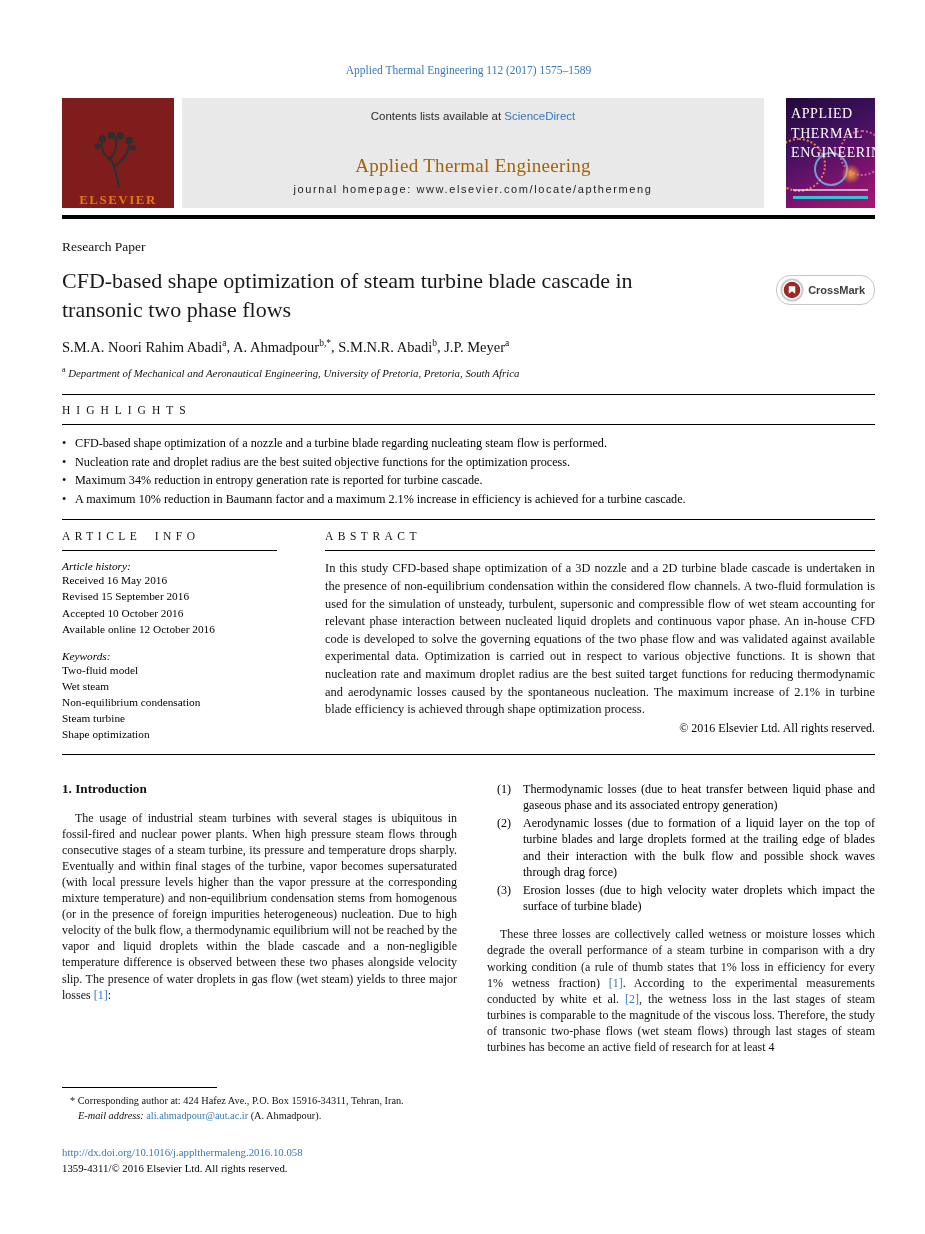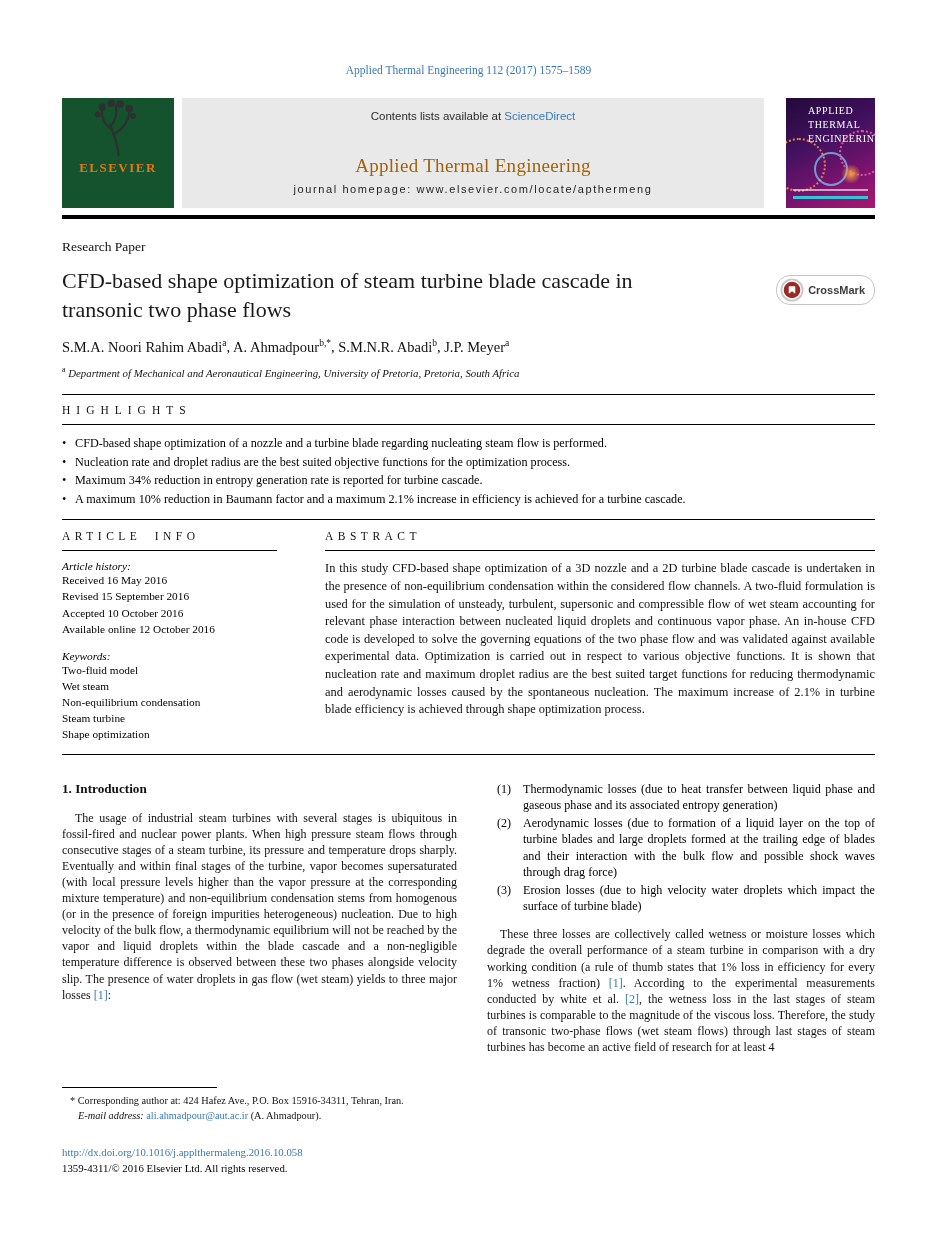--- a/index.html
+++ b/index.html
@@ -8,31 +8,31 @@
   .page { width:925px; height:1234px; padding:64px 50px 58px 62px; display:flex; flex-direction:column; overflow:hidden; }
 
   a { text-decoration:none; }
   .link { color:#3a78b5; }
 
   
   .citation { text-align:center; font-size:11.5px; color:#3a78b5; margin-bottom:22px; }
 
   
   .header-band { display:flex; height:110px; }
-  .logo-block { width:112px; display:flex; flex-direction:column; align-items:center; justify-content:flex-start; background:#14532d; }
+  .logo-block { width:112px; display:flex; flex-direction:column; align-items:center; justify-content:flex-end; background:#7f1d1d; }
   .elsevier-word { font-size:13px; font-weight:bold; color:#e87511; letter-spacing:1.5px; margin-top:2px; }
   .gray-box { flex:1; background:#e9e9e9; margin-left:8px; display:flex; flex-direction:column; align-items:center; justify-content:space-between; padding:12px 8px 13px; }
   .contents-line { font-family:"Liberation Sans", sans-serif; font-size:11.5px; color:#2b2b2b; }
   .journal-title { font-size:19px; color:#a16207; letter-spacing:.3px;margin-top:27px; }
   .homepage-line { font-family:"Liberation Sans", sans-serif; font-size:11px; letter-spacing:1.6px; color:#1e1e1e; }
 
   
   .cover { width:89px; height:110px; margin-left:22px; position:relative; overflow:hidden;
            background:linear-gradient(155deg,#23093a 0%,#41115f 38%,#7c1370 72%,#a8186d 100%); }
-  .cover-title { position:absolute; top:6px; left:22px; color:#fff; font-size:10px; line-height:1.4; letter-spacing:.6px; }
+  .cover-title { position:absolute; top:6px; left:5px; color:#fff; font-size:14px; line-height:1.4; letter-spacing:.6px; }
   .cov-c1 { position:absolute; width:54px; height:54px; border:2px dotted rgba(255,150,60,.85); border-radius:50%; left:-14px; top:40px; }
   .cov-c2 { position:absolute; width:34px; height:34px; border:2px solid rgba(120,200,240,.75); border-radius:50%; left:28px; top:54px; }
   .cov-c3 { position:absolute; width:46px; height:46px; border:2px dotted rgba(235,95,165,.9); border-radius:50%; right:-10px; top:32px; }
   .cov-c4 { position:absolute; width:20px; height:20px; background:radial-gradient(circle,#f7a13d,rgba(247,161,61,0) 70%); border-radius:50%; right:14px; top:66px; }
   .cover-bar1 { position:absolute; bottom:17px; left:7px; right:7px; height:2px; background:rgba(255,255,255,.6); }
   .cover-bar2 { position:absolute; bottom:9px; left:7px; right:7px; height:3px; background:#35c4d7; }
 
   .black-bar { height:4px; background:#000; margin-top:7px; }
 
   
@@ -198,20 +198,21 @@
       <div class="kw-item">Two-fluid model</div>
       <div class="kw-item">Wet steam</div>
       <div class="kw-item">Non-equilibrium condensation</div>
       <div class="kw-item">Steam turbine</div>
       <div class="kw-item">Shape optimization</div>
     </div>
     <div class="info-right">
       <div class="info-heading">ABSTRACT</div>
       <div class="rule"></div>
       <div class="abstract-text">In this study CFD-based shape optimization of a 3D nozzle and a 2D turbine blade cascade is undertaken in the presence of non-equilibrium condensation within the considered flow channels. A two-fluid formulation is used for the simulation of unsteady, turbulent, supersonic and compressible flow of wet steam accounting for relevant phase interaction between nucleated liquid droplets and continuous vapor phase. An in-house CFD code is developed to solve the governing equations of the two phase flow and was validated against available experimental data. Optimization is carried out in respect to various objective functions. It is shown that nucleation rate and maximum droplet radius are the best suited target functions for reducing thermodynamic and aerodynamic losses caused by the spontaneous nucleation. The maximum increase of 2.1% in turbine blade efficiency is achieved through shape optimization process.</div>
+      <div class="abstract-copyright">© 2016 Elsevier Ltd. All rights reserved.</div>
     </div>
   </div>
   <div class="rule block-rule"></div>
 
   <div class="body-cols">
 
     <div class="col-left">
       <div class="sec-heading">1. Introduction</div>
       <div class="para">
         <span>The usage of industrial steam turbines with several stages is ubiquitous in fossil-fired and nuclear power plants. When high pressure steam flows through consecutive stages of a steam turbine, its pressure and temperature drops sharply. Eventually and within final stages of the turbine, vapor becomes supersaturated (with local pressure levels higher than the vapor pressure at the corresponding mixture temperature) and non-equilibrium condensation stems from homogenous (or in the presence of foreign impurities heterogeneous) nucleation. Due to high velocity of the bulk flow, a thermodynamic equilibrium will not be reached by the vapor and liquid droplets within the blade cascade and a non-negligible temperature difference is observed between these two phases alongside velocity slip. The presence of water droplets in gas flow (wet steam) yields to three major losses </span><a class="link" href="#">[1]</a><span>:</span>

